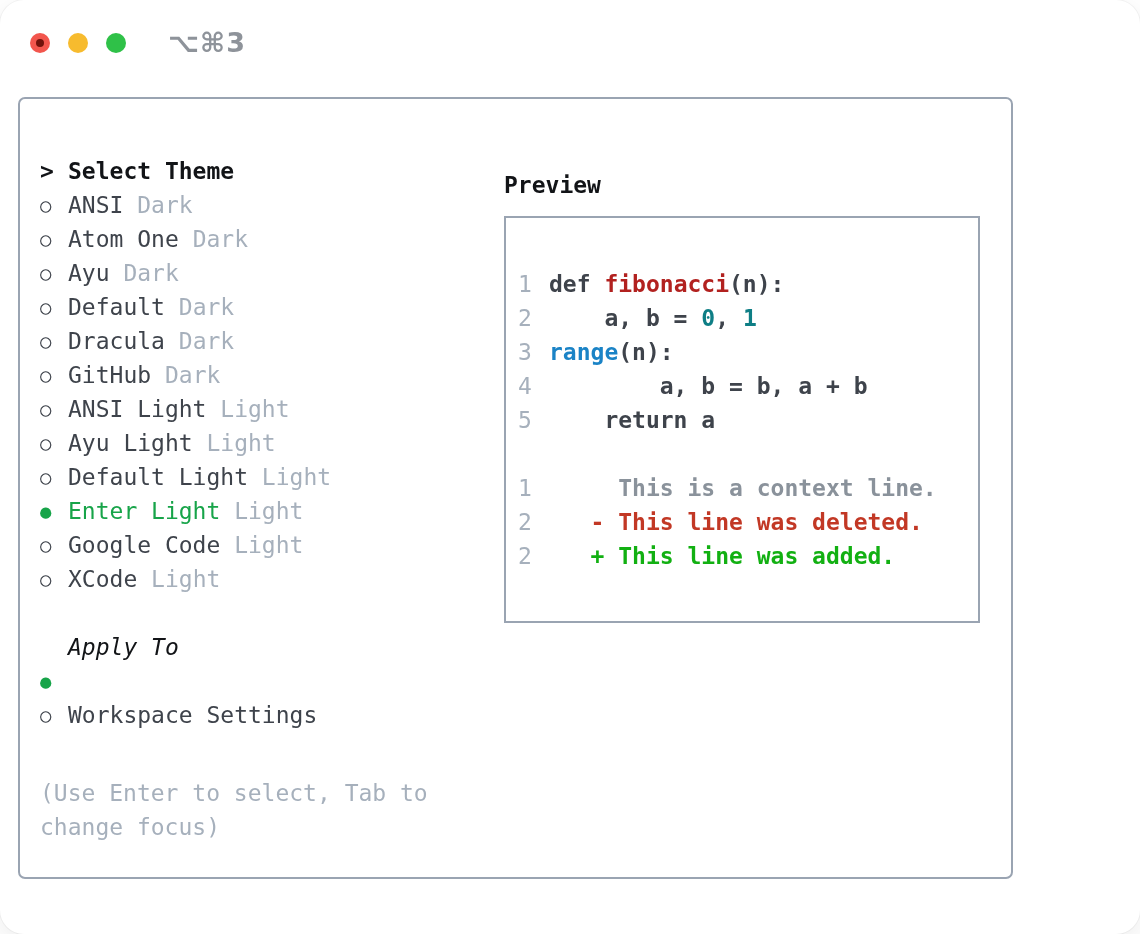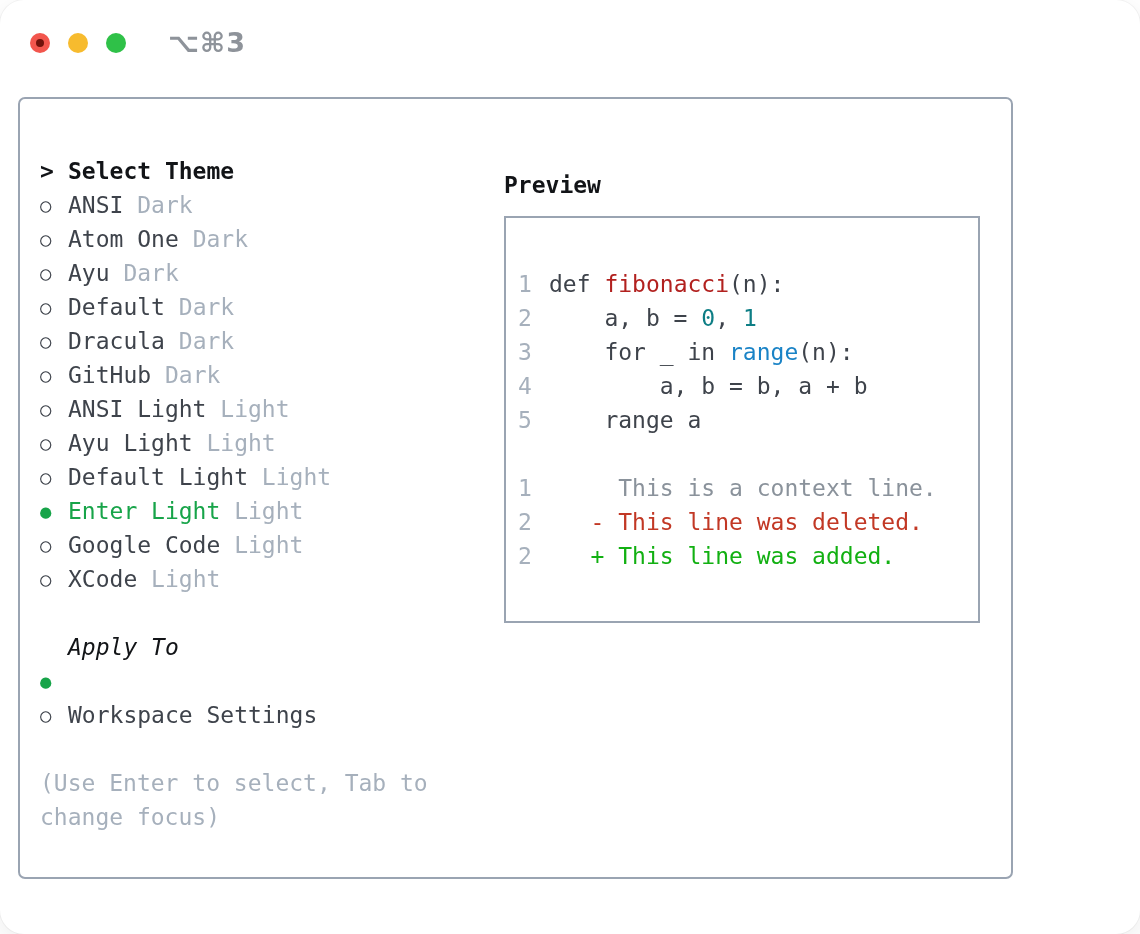--- a/index.html
+++ b/index.html
@@ -31,28 +31,28 @@
   .row{display:flex;align-items:center;height:34px;font-size:23px;color:var(--text-dark);}
   .bullet{width:28px;flex:none;font-size:19px;color:var(--text-dark);}
   .cursor{width:28px;flex:none;font-weight:bold;color:var(--text-heading);}
   .hdr{font-weight:bold;color:var(--text-heading);}
   .variant{color:var(--text-muted);white-space:pre;}
   .label{white-space:pre;}
   .selected .label{color:var(--accent-green);}
   .selected .bullet{color:var(--accent-green);}
   .theme-col{position:absolute;left:20px;top:55px;width:460px;}
   .spacer{height:34px;}
-  .hint{margin-top:34px;width:440px;font-size:23px;line-height:34px;color:var(--text-muted);}
+  .hint{margin-top:44px;width:440px;font-size:23px;line-height:34px;color:var(--text-muted);}
   
   .preview-col{position:absolute;left:484px;top:53px;width:490px;margin-top:16px;}
   .preview-box{margin-top:14px;width:476px;height:407px;border:2px solid var(--border);
     background:#fff;padding:49px 10px 0 12px;overflow:hidden;}
   .pline{display:flex;height:34px;align-items:center;font-size:23px;color:var(--text-dark);}
   .ln{width:31px;flex:none;color:var(--text-muted);}
-  .seg{white-space:pre;}
+  .seg{white-space:pre;font-weight:bold;}
   .tok-plain{color:var(--text-dark);}
   .tok-function{color:var(--syntax-function);}
   .tok-number{color:var(--syntax-number);}
   .tok-builtin{color:var(--syntax-builtin);}
   .tok-context{color:var(--diff-context);text-align:center;}
   .tok-deleted{color:var(--diff-deleted);}
   .tok-added{color:var(--diff-added);}
 </style>
 </head>
 <body>
@@ -168,31 +168,30 @@
         </div>
         <div class="pline">
           <span class="ln">2</span>
           <span class="seg tok-plain">    a, b = </span>
           <span class="seg tok-number">0</span>
           <span class="seg tok-plain">, </span>
           <span class="seg tok-number">1</span>
         </div>
         <div class="pline">
           <span class="ln">3</span>
-          <span class="seg tok-plain">    for _ in </span>
           <span class="seg tok-builtin">range</span>
           <span class="seg tok-plain">(n):</span>
         </div>
         <div class="pline">
           <span class="ln">4</span>
           <span class="seg tok-plain">        a, b = b, a + b</span>
         </div>
         <div class="pline">
           <span class="ln">5</span>
-          <span class="seg tok-plain">    range a</span>
+          <span class="seg tok-plain">    return a</span>
         </div>
 
         <div class="pline"></div>
 
         <div class="pline">
           <span class="ln">1</span>
           <span class="seg tok-context">     This is a context line.</span>
         </div>
         <div class="pline">
           <span class="ln">2</span>

